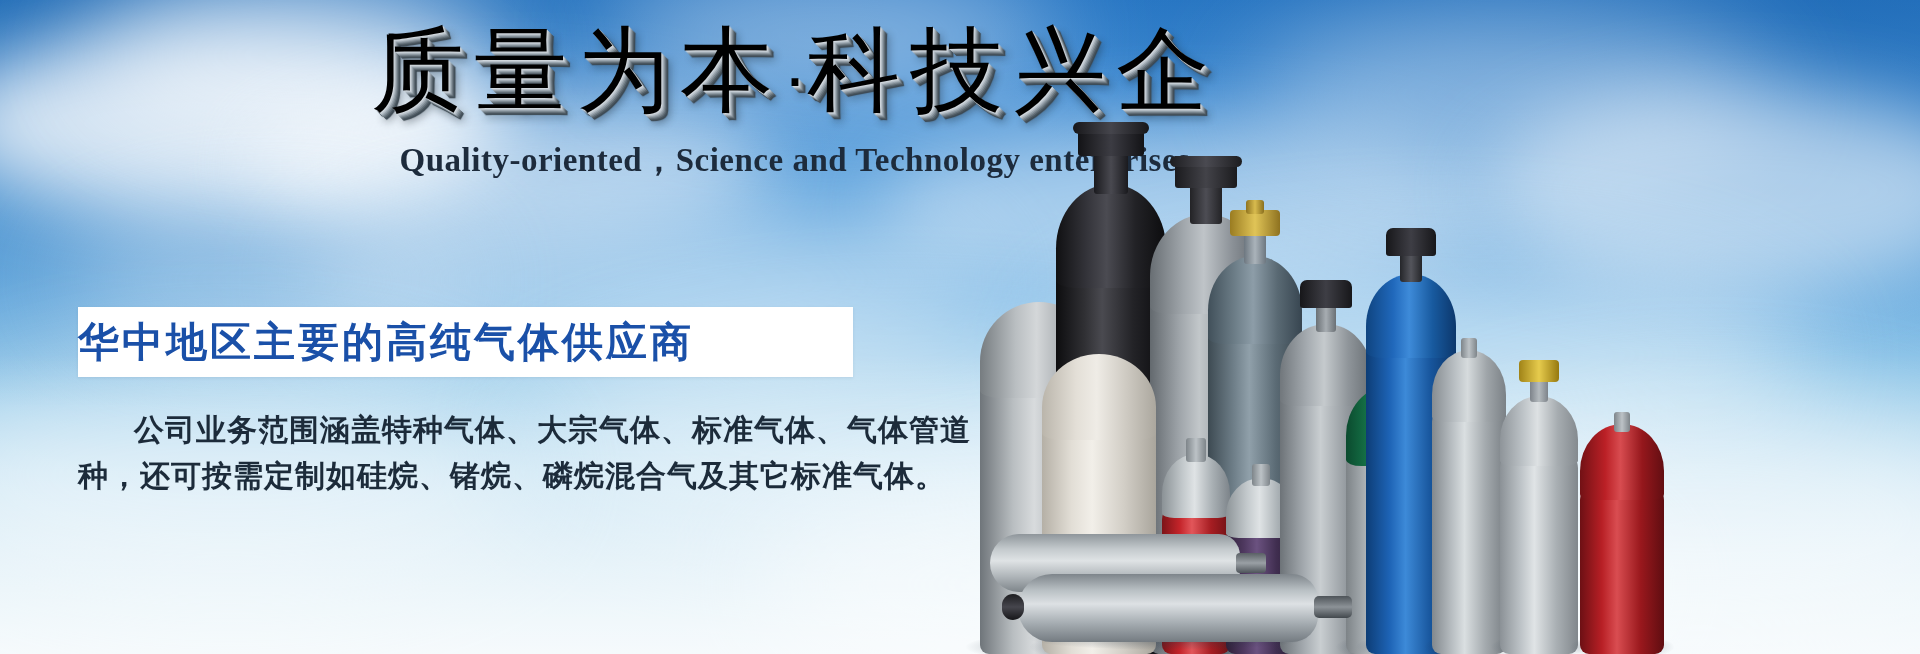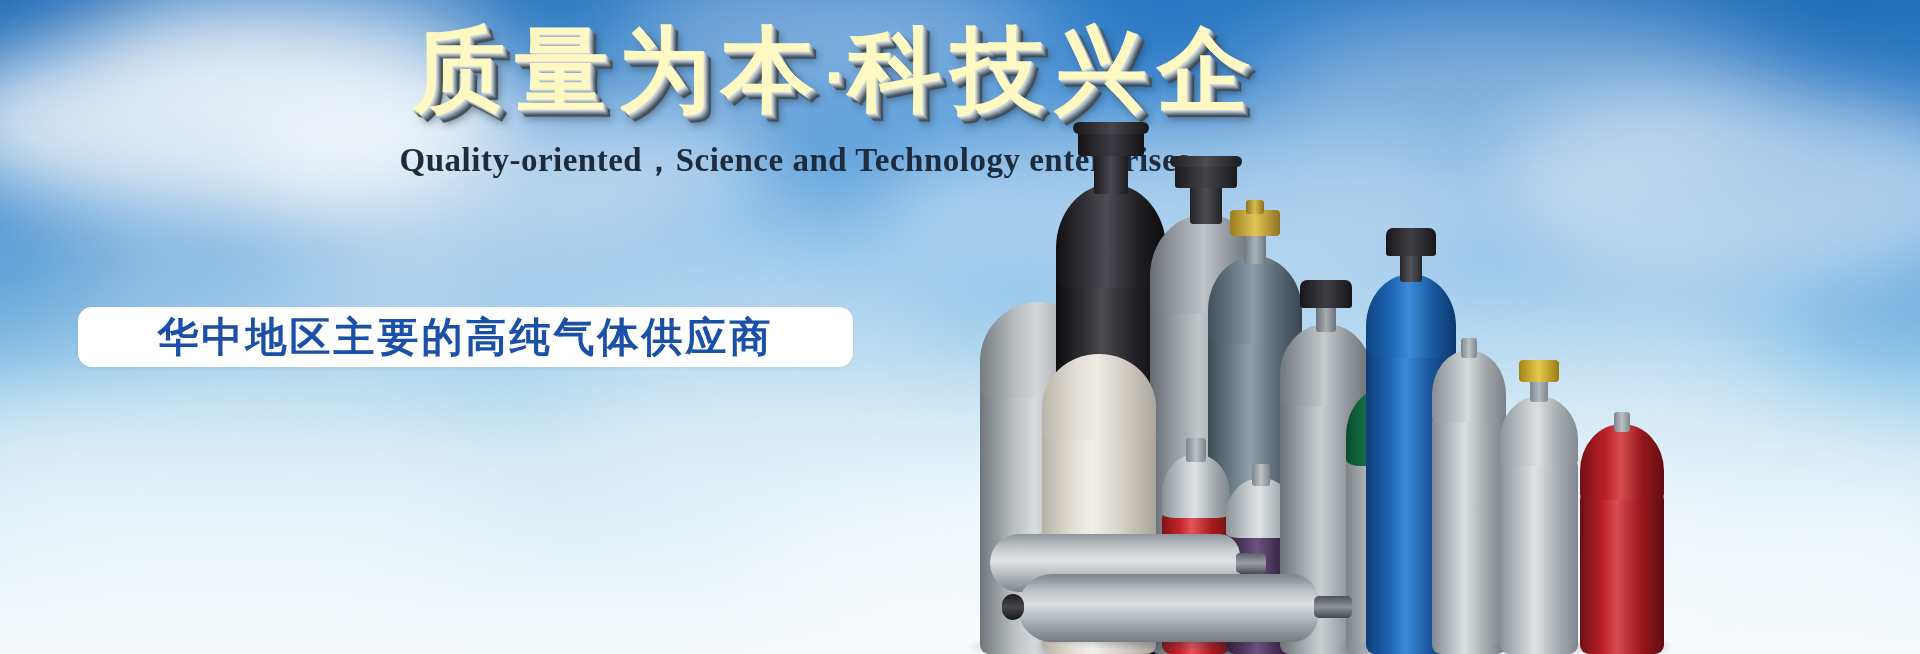--- a/index.html
+++ b/index.html
@@ -61,27 +61,27 @@
     position:absolute;left:0;right:0;bottom:0;height:300px;
     background:linear-gradient(to bottom, rgba(255,255,255,0) 0%, rgba(255,255,255,.30) 45%, rgba(255,255,255,.62) 100%);
     pointer-events:none;
   }
 
   
   .headline{
     position:absolute;
     left:330px;top:24px;
     width:930px;
-    text-align:right;
+    text-align:center;
     font-family:"Liberation Sans","DejaVu Sans",sans-serif;
-    font-weight:bold;
+    font-weight:normal;
     font-size:93px;
     line-height:1.0;
     letter-spacing:10px;
-    color:#fef9c3;
+    color:#000000;
     white-space:nowrap;
     text-shadow:
       1px 1px 0 #cfd6dc,
       2px 2px 0 #b9c2ca,
       3px 3px 0 #9aa5ae,
       4px 4px 0 #7d8992,
       5px 5px 0 #616d76,
       6px 6px 0 #49555e,
       7px 7px 1px #3b4750,
       8px 9px 8px rgba(18,28,38,.45);
@@ -103,25 +103,24 @@
     font-size:33px;
     letter-spacing:.5px;
     color:#1d2b3c;
     white-space:nowrap;
   }
 
   
   .white-box{
     position:absolute;
     left:78px;top:307px;
-    width:775px;height:60px;
+    width:775px;height:70px;
     background:#ffffff;
-    display:flex;align-items:center;justify-content:center;
+    display:flex;align-items:center;
     box-shadow:0 1px 3px rgba(40,70,100,.10);
-    border-radius:14px;
   }
   .white-box-text{
     font-family:"Liberation Sans","DejaVu Sans",sans-serif;
     font-weight:bold;
     font-size:41px;
     letter-spacing:3px;
     color:#1a50a8;
     white-space:nowrap;
     line-height:1;
   }
@@ -210,20 +209,22 @@
     <span>质量为本</span><span class="dot">·</span><span>科技兴企</span>
   </div>
 
   <div class="subtitle">Quality-oriented，Science and Technology enterprises</div>
 
   <div class="white-box">
     <span class="white-box-text">华中地区主要的高纯气体供应商</span>
   </div>
 
   <div class="body-copy">
+    <span class="ln first">公司业务范围涵盖特种气体、大宗气体、标准气体、气体管道</span>
+    <span class="ln">种，还可按需定制如硅烷、锗烷、磷烷混合气及其它标准气体。</span>
   </div>
 
   <div class="cylinders">
 
     <div class="cyl" style="left:0px;width:118px;height:352px;">
       <div class="ground-shadow" style="left:-14px;right:-14px;"></div>
       <div class="body-sh" style="top:62px;background:linear-gradient(to right,#6f757a 0%,#b9bec1 28%,#d8dbdd 46%,#a9aeb2 72%,#6b7176 100%);"></div>
       <div class="shoulder" style="height:96px;background:linear-gradient(to right,#767c80 0%,#b9bec1 30%,#d4d7d9 48%,#a2a7ab 74%,#6e7479 100%);"></div>
     </div>
 

